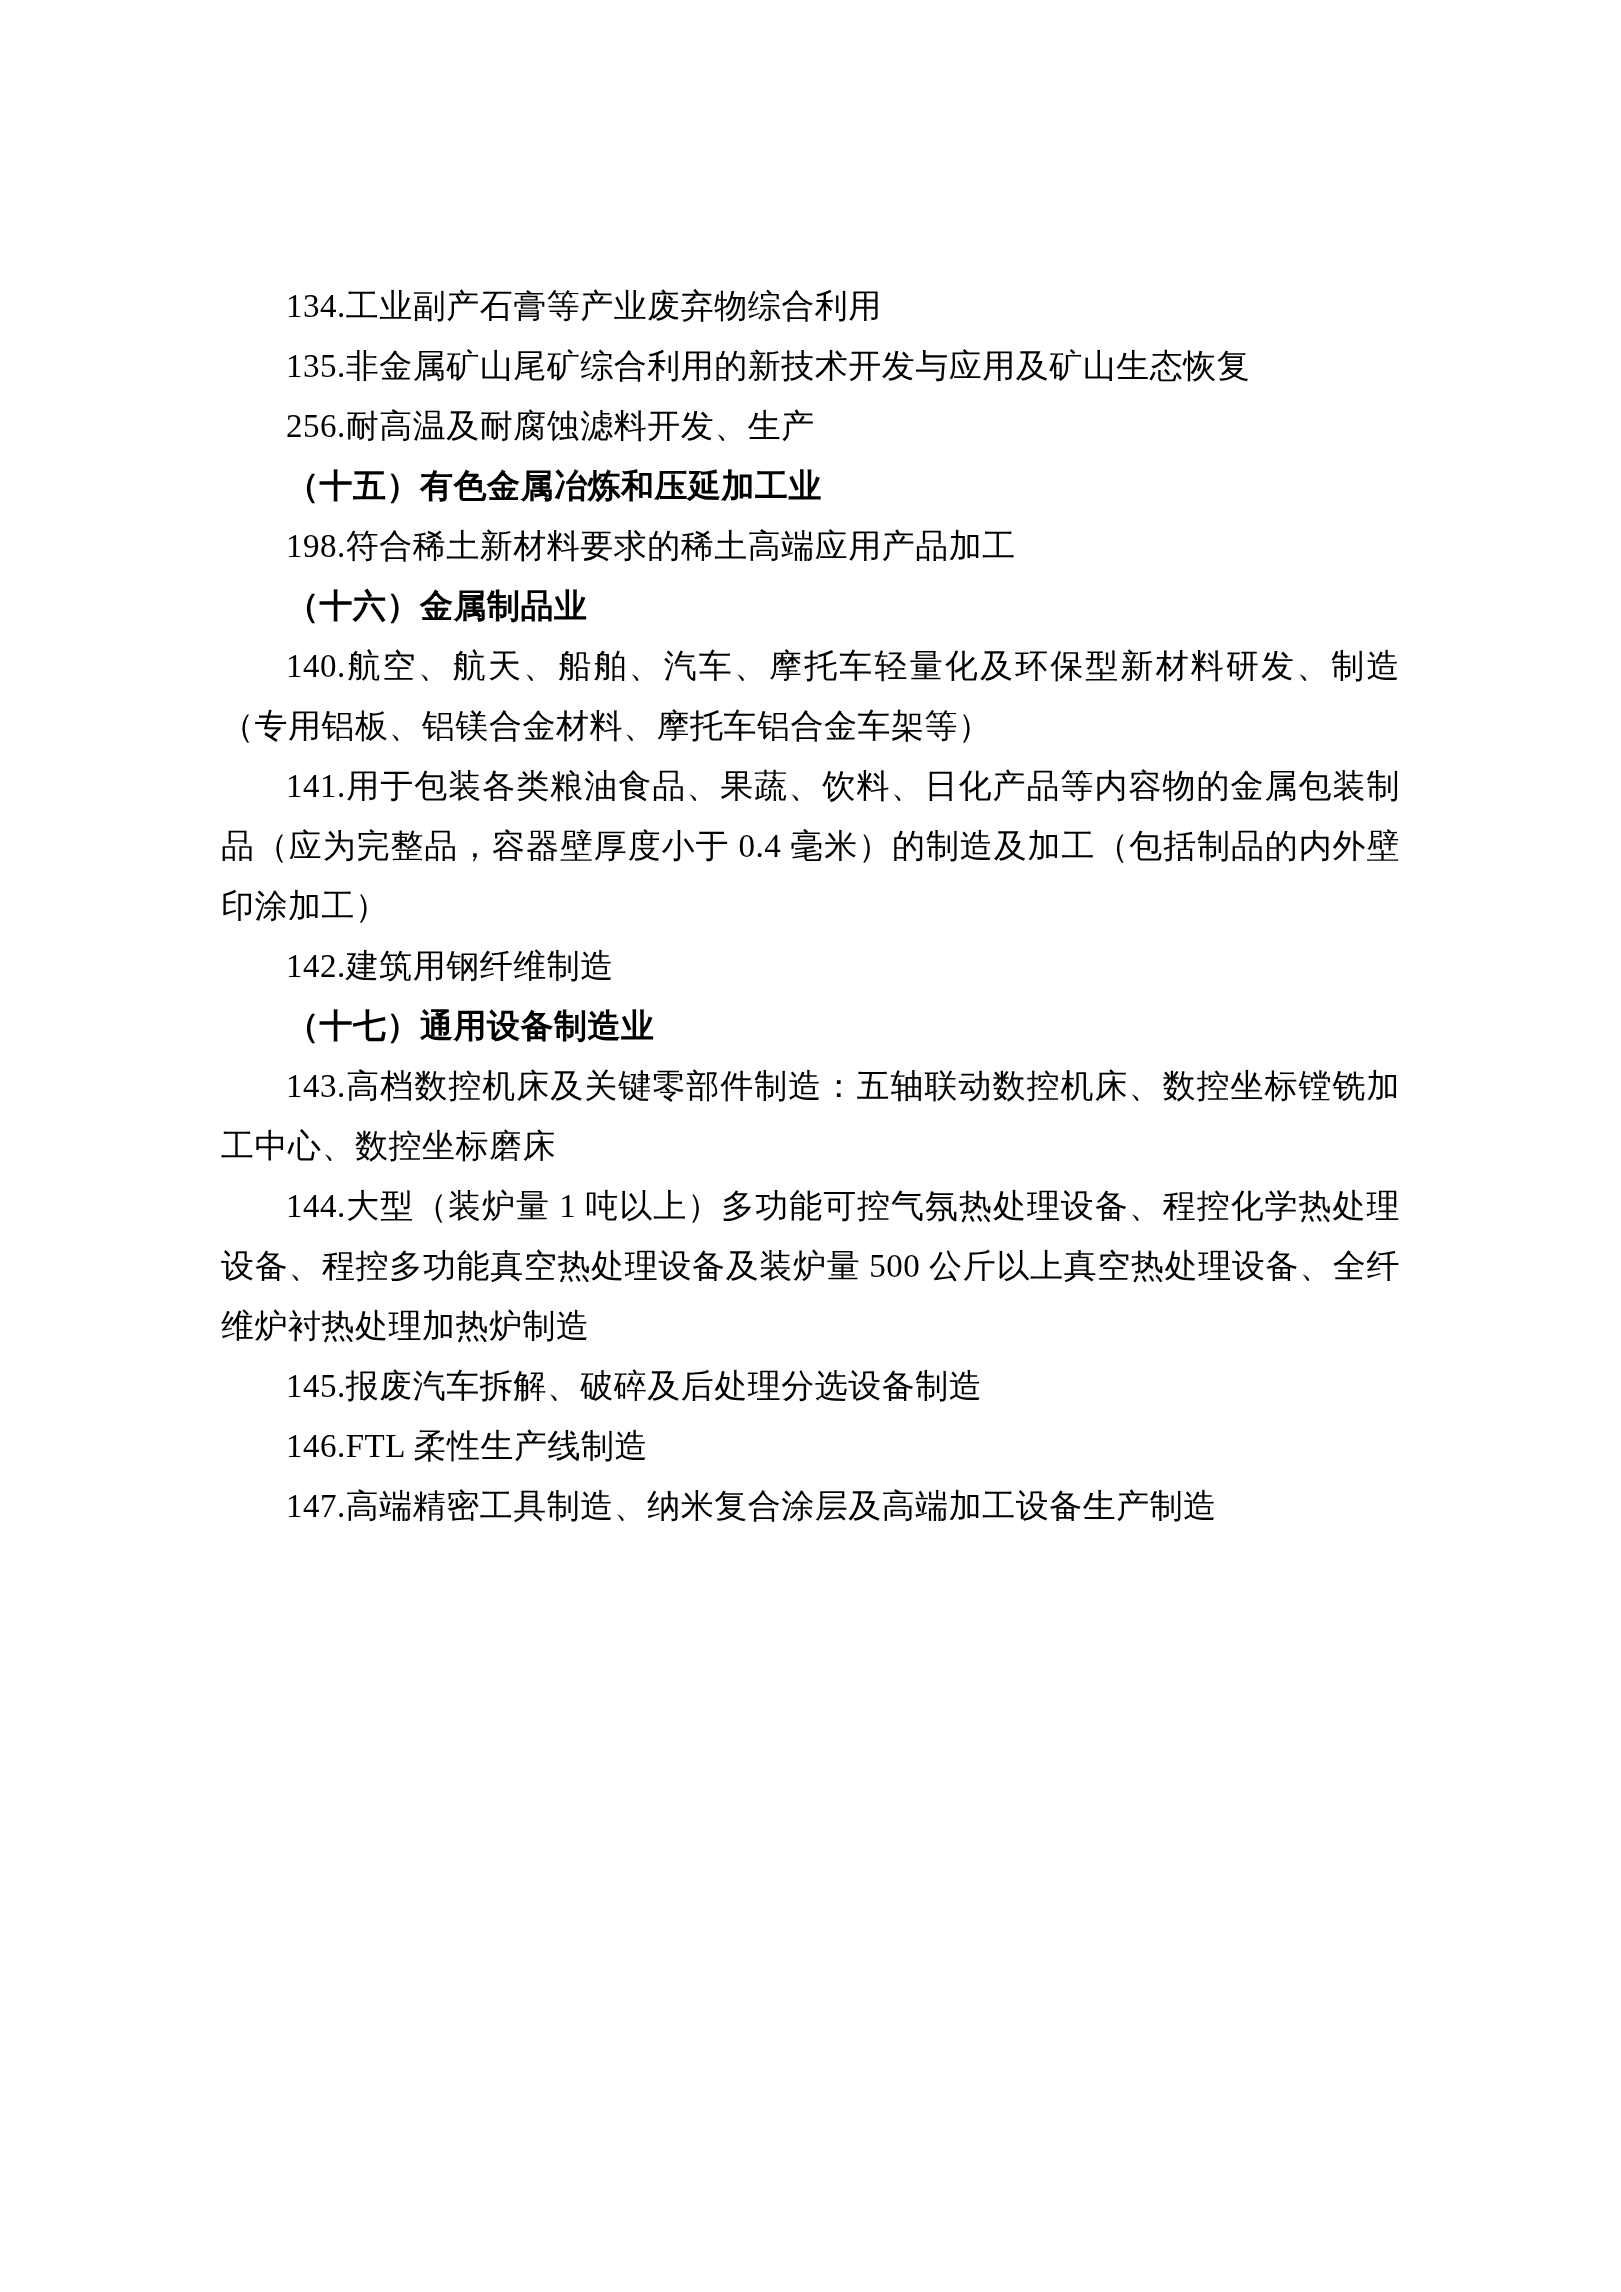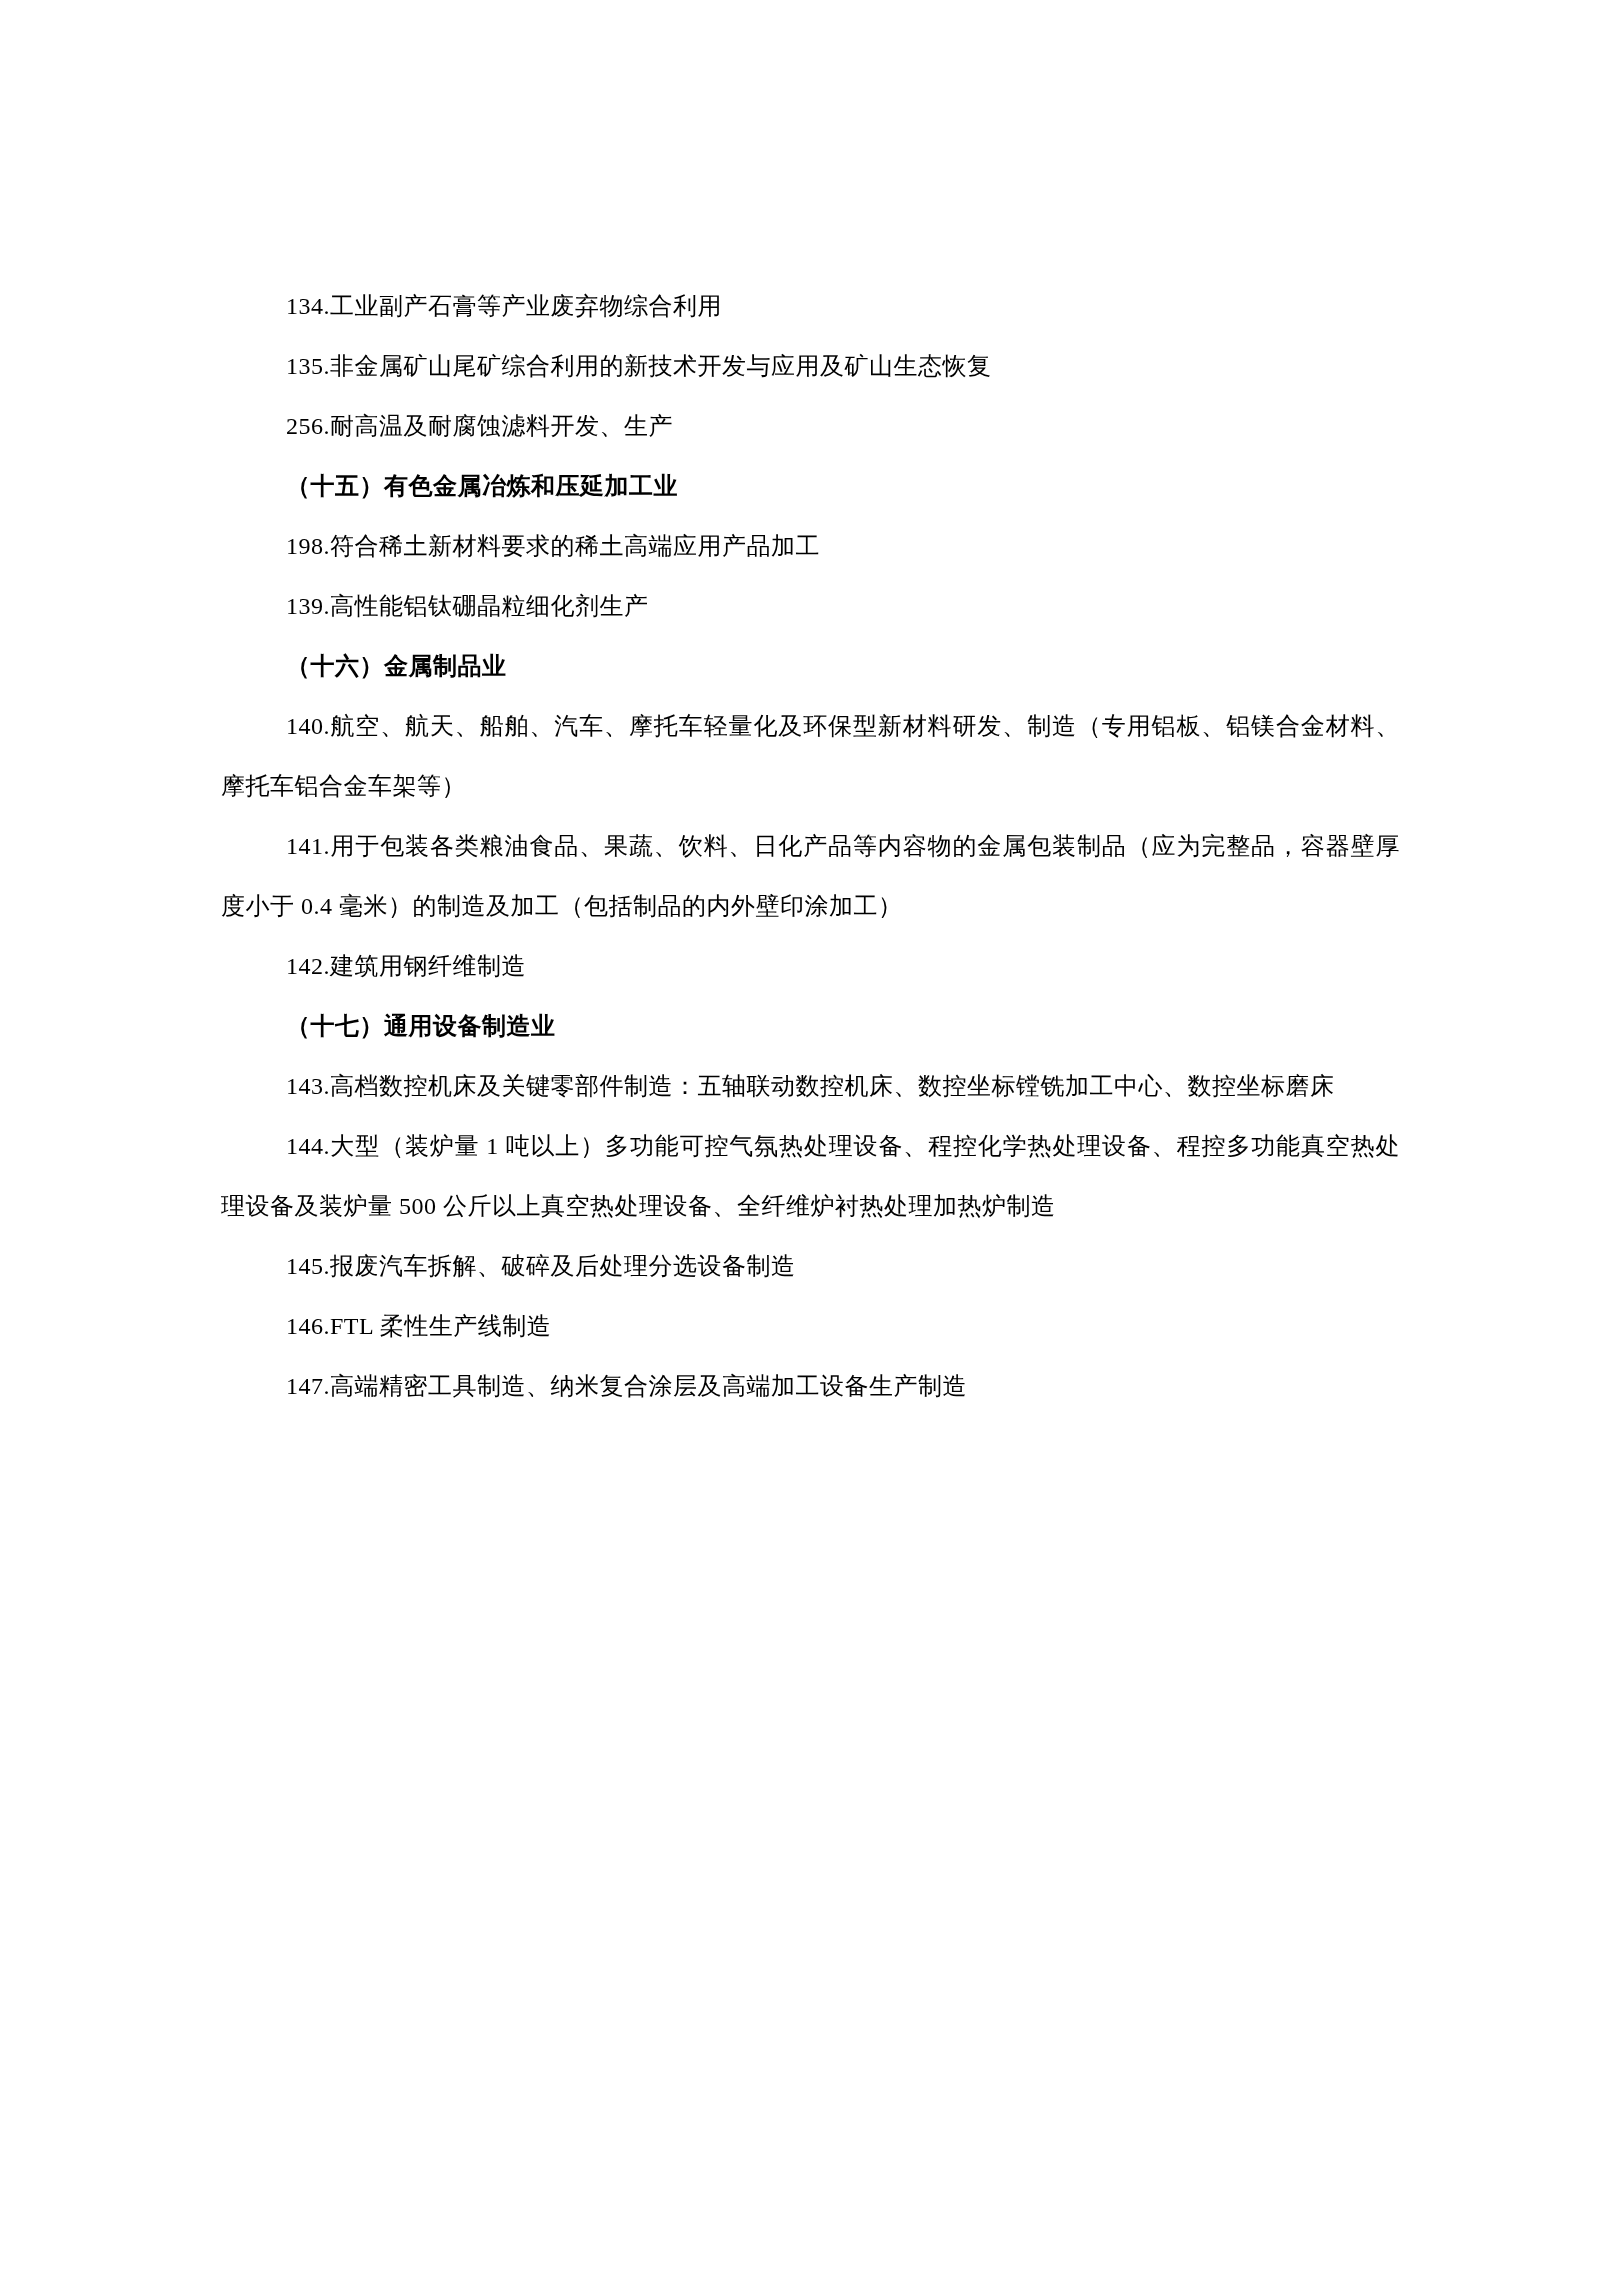--- a/index.html
+++ b/index.html
@@ -8,21 +8,21 @@
     background: #ffffff;
   }
   .page {
     position: relative;
     width: 1621px;
     height: 2048px;
     box-sizing: border-box;
     background: #ffffff;
     padding: 276px 221px 0 221px;
     font-family: "Liberation Serif", "DejaVu Serif", serif;
-    font-size: 24px;
+    font-size: 33px;
     line-height: 60px;
     color: #000000;
     overflow: hidden;
   }
   .page p {
     margin: 0;
     padding: 0;
     text-indent: 65px;
     text-align: justify;
     text-justify: inter-character;
@@ -35,21 +35,20 @@
 </style>
 </head>
 <body>
 
 <div class="page">
   <p>134.工业副产石膏等产业废弃物综合利用</p>
   <p>135.非金属矿山尾矿综合利用的新技术开发与应用及矿山生态恢复</p>
   <p>256.耐高温及耐腐蚀滤料开发、生产</p>
   <p class="heading">（十五）有色金属冶炼和压延加工业</p>
   <p>198.符合稀土新材料要求的稀土高端应用产品加工</p>
-  <p>139.高性能铝钛硼晶粒细化剂生产</p>
   <p class="heading">（十六）金属制品业</p>
   <p>140.航空、航天、船舶、汽车、摩托车轻量化及环保型新材料研发、制造（专用铝板、铝镁合金材料、摩托车铝合金车架等）</p>
   <p>141.用于包装各类粮油食品、果蔬、饮料、日化产品等内容物的金属包装制品（应为完整品，容器壁厚度小于 0.4 毫米）的制造及加工（包括制品的内外壁印涂加工）</p>
   <p>142.建筑用钢纤维制造</p>
   <p class="heading">（十七）通用设备制造业</p>
   <p>143.高档数控机床及关键零部件制造：五轴联动数控机床、数控坐标镗铣加工中心、数控坐标磨床</p>
   <p>144.大型（装炉量 1 吨以上）多功能可控气氛热处理设备、程控化学热处理设备、程控多功能真空热处理设备及装炉量 500 公斤以上真空热处理设备、全纤维炉衬热处理加热炉制造</p>
   <p>145.报废汽车拆解、破碎及后处理分选设备制造</p>
   <p>146.FTL 柔性生产线制造</p>
   <p>147.高端精密工具制造、纳米复合涂层及高端加工设备生产制造</p>

